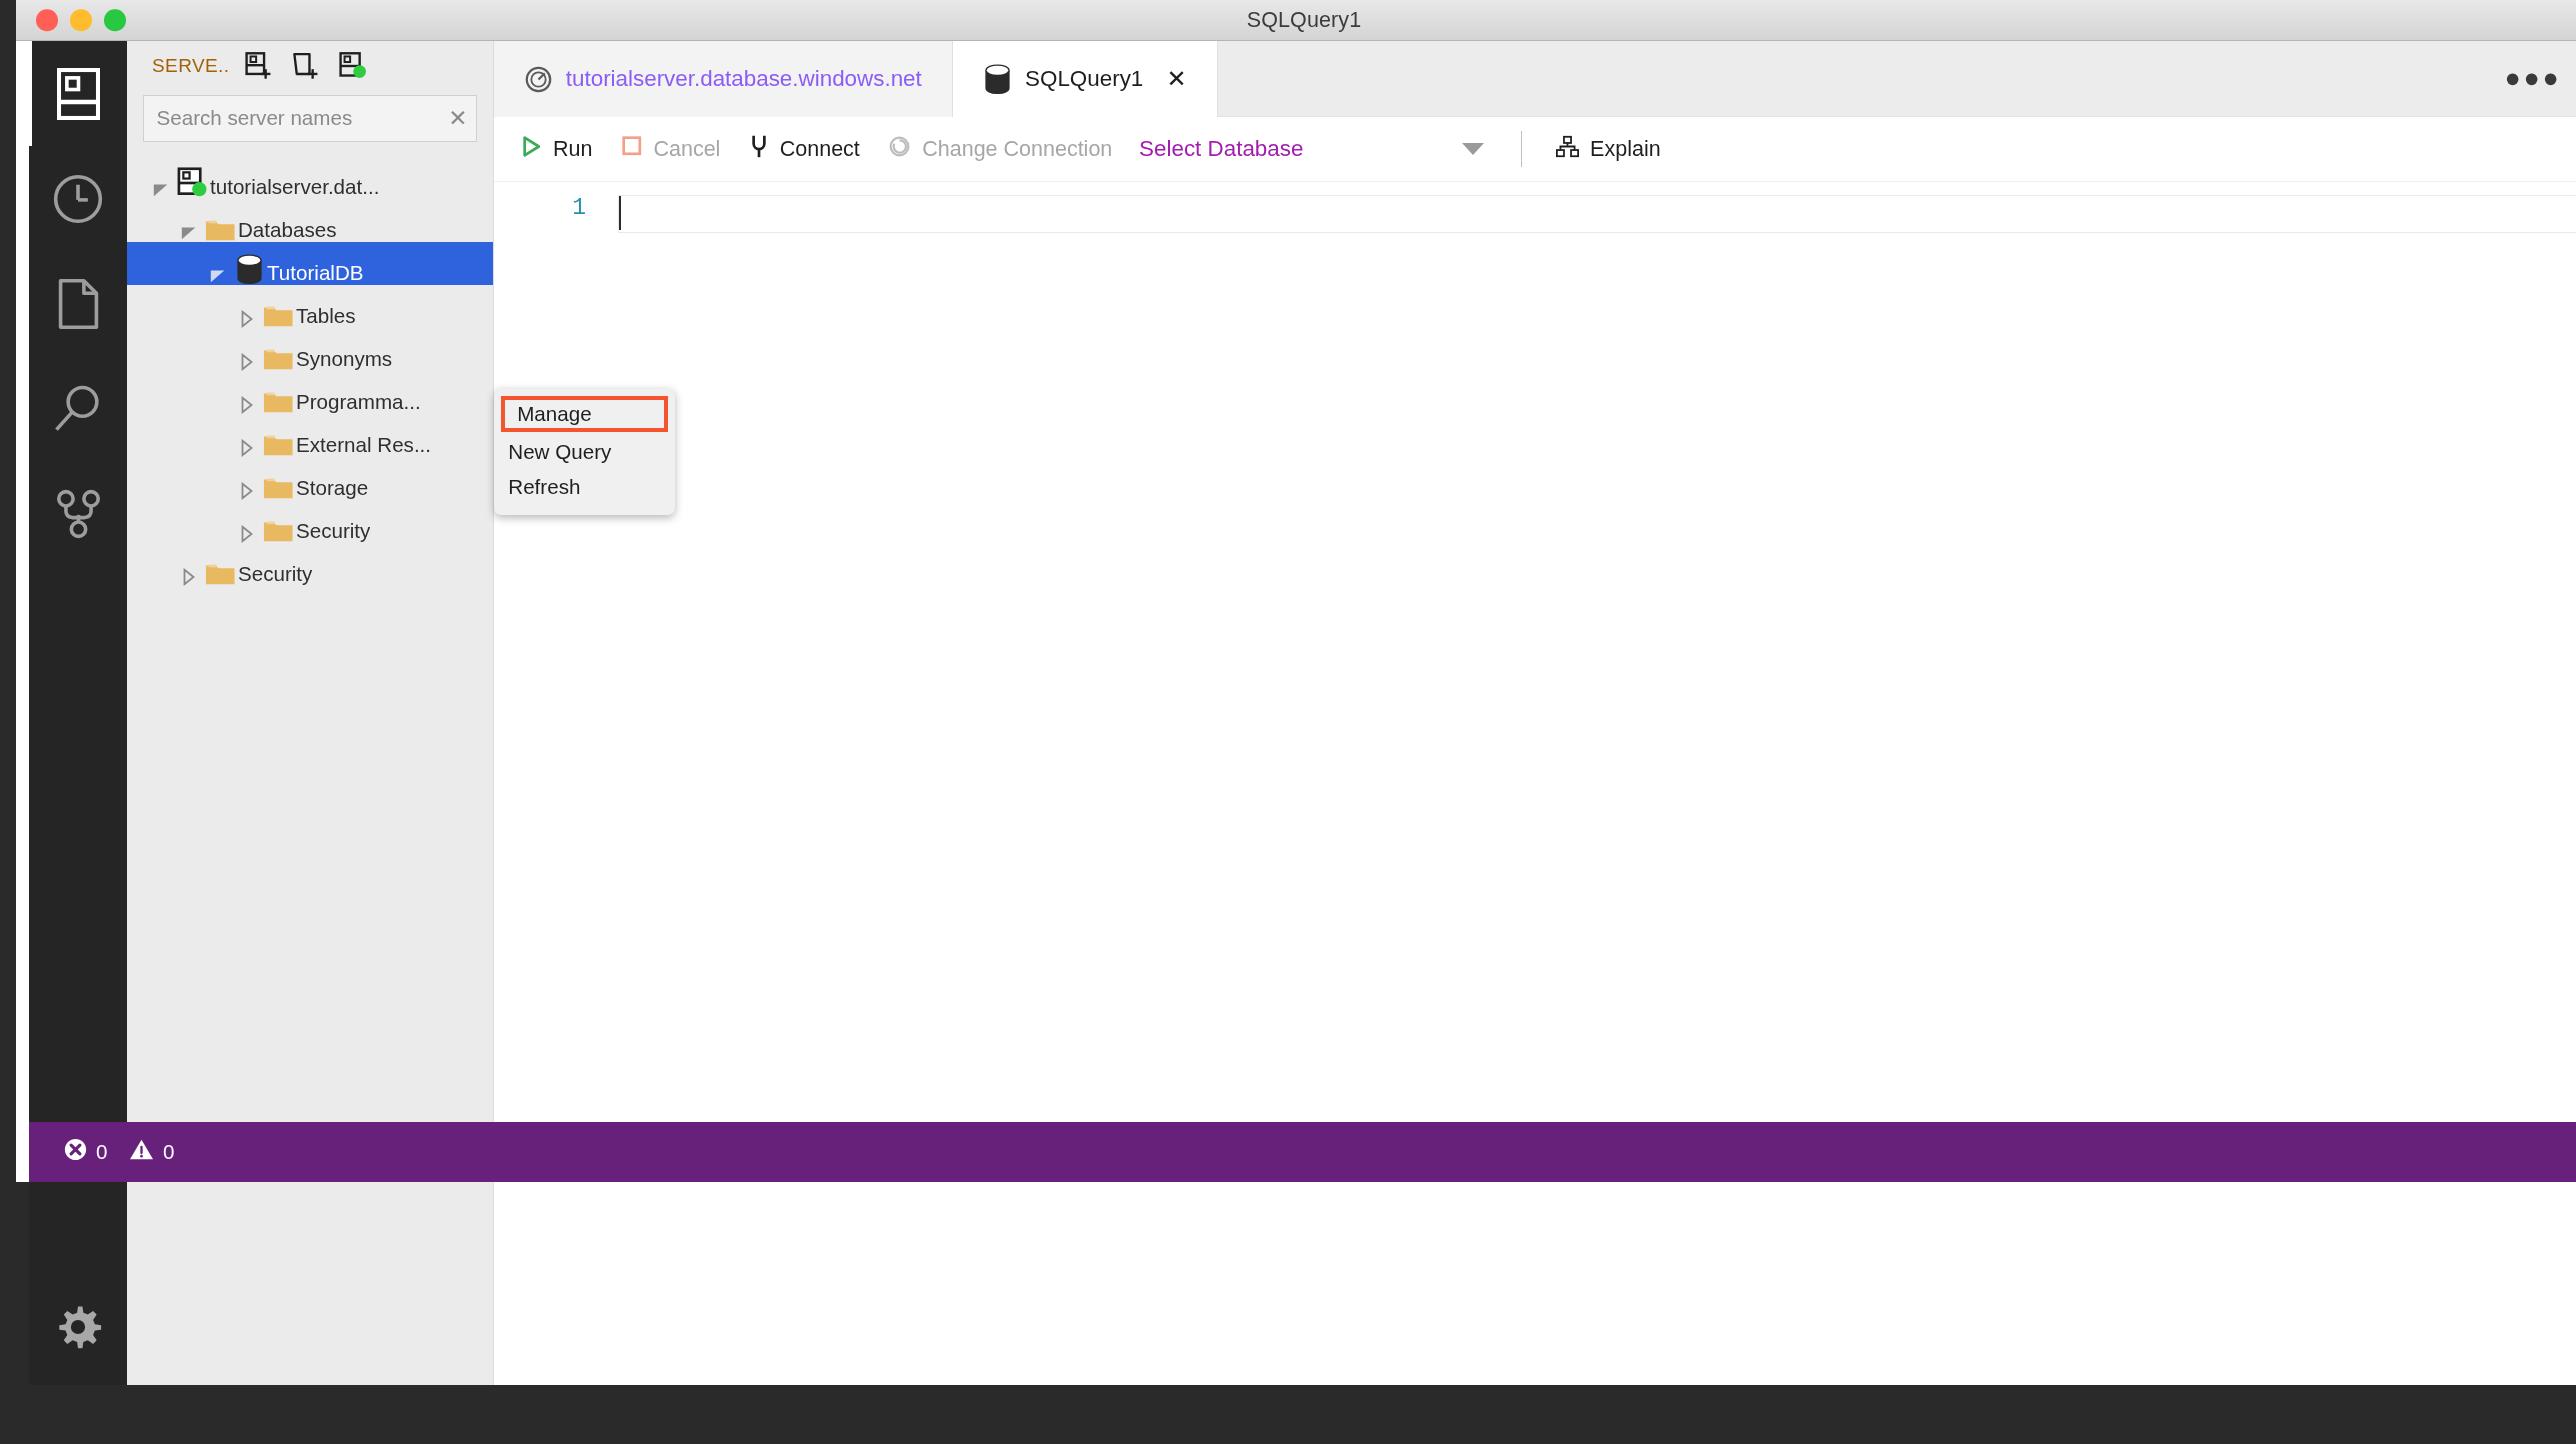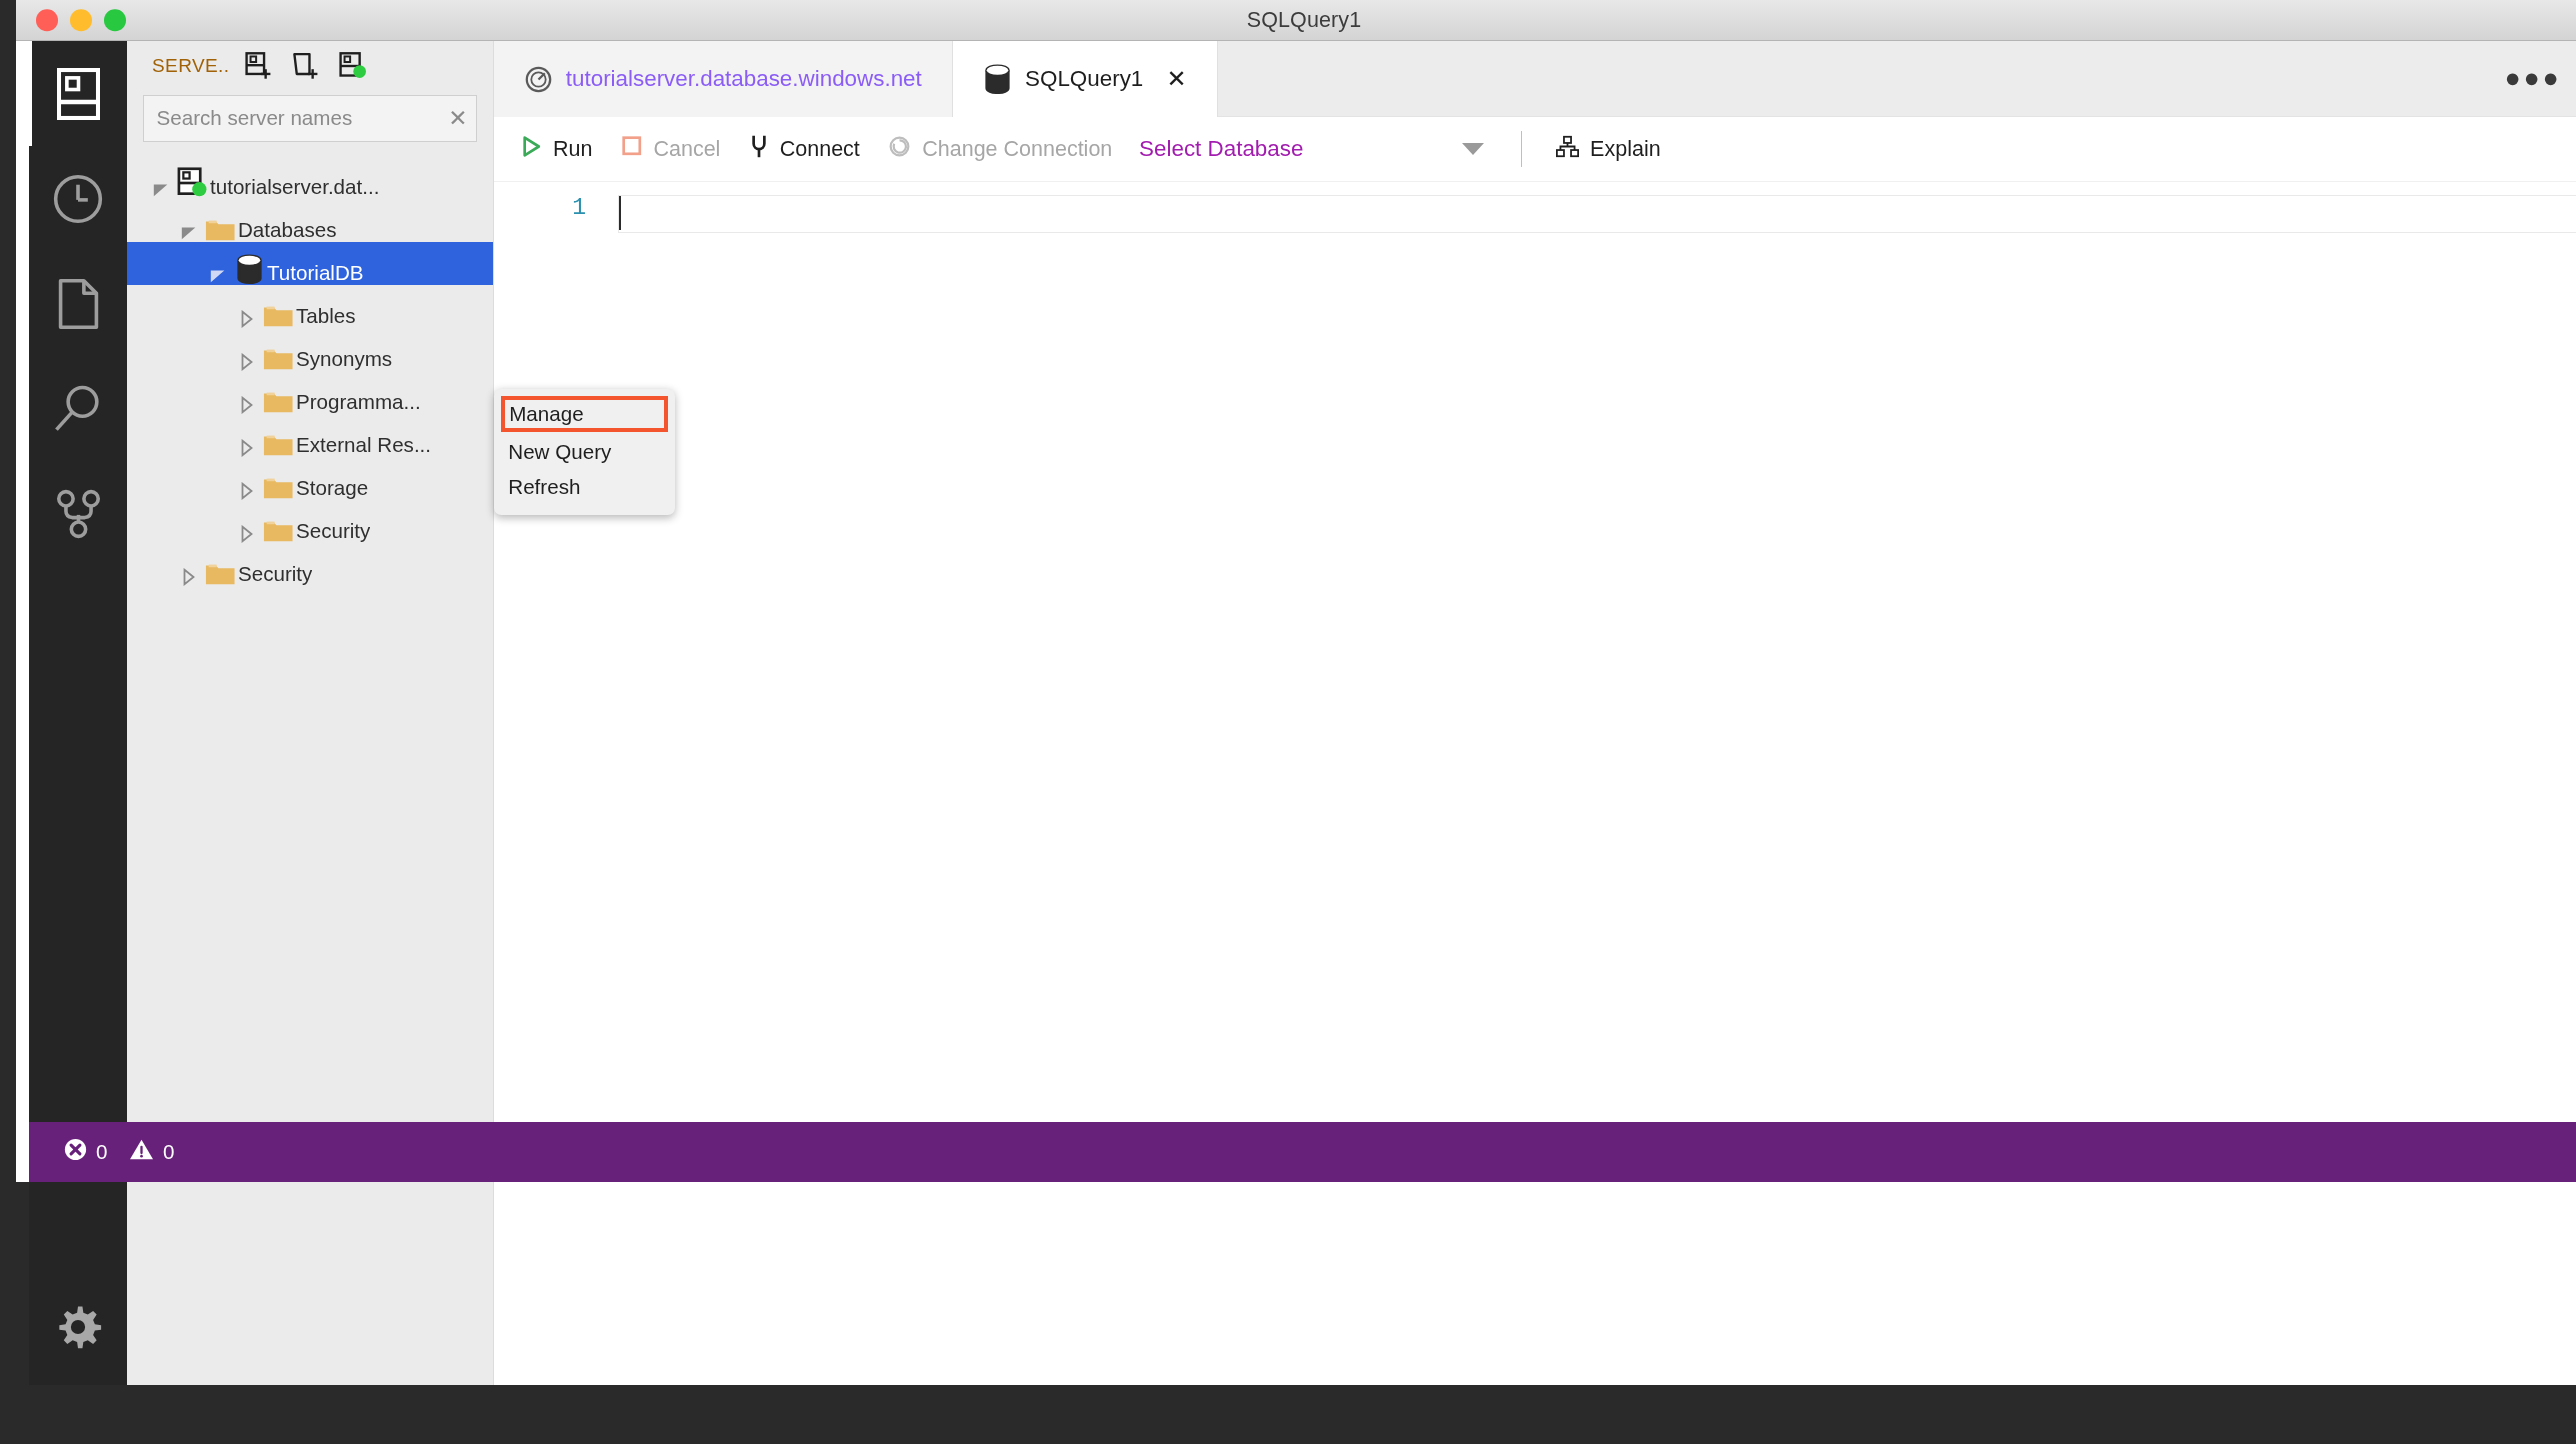--- a/index.html
+++ b/index.html
@@ -119,21 +119,21 @@
   }
   .ctx-item {
     font-size: 20.6px; color: #1f1f1f;
     padding: 2.7px 0 2.7px 14.3px; line-height: 30.5px;
     cursor: pointer;
   }
   .ctx-item.highlighted {
     outline: 4.5px solid #f4552f;
     outline-offset: -4.5px;
     margin: 0 7.2px 1.8px 7.2px;
-    padding-left: 8px;
+    padding-left: 16px;
   }
 
   
   .editor-area {
     position: absolute; left: 478px; top: 41px;
     width: 2098px; height: 1344px;
     background: #ffffff;
   }
   .tabsbar {
     position: relative;

